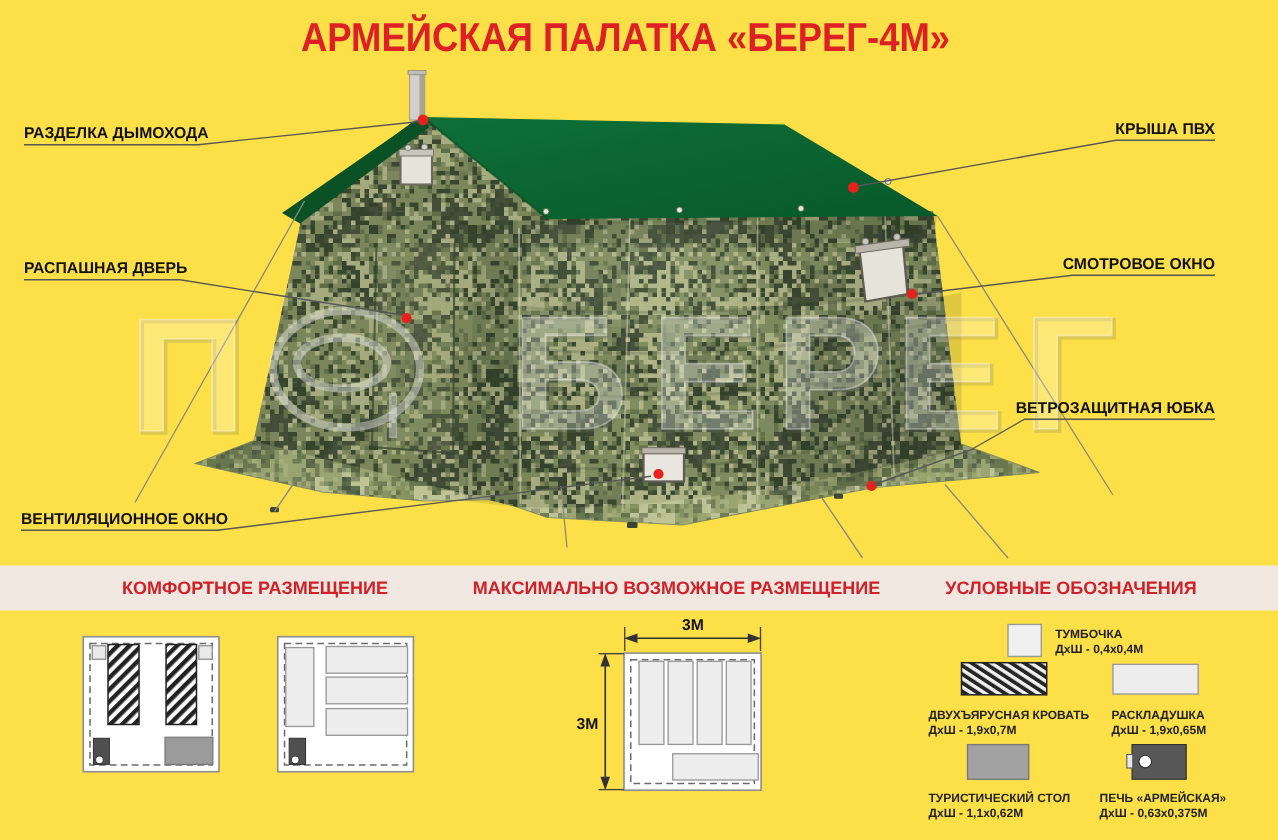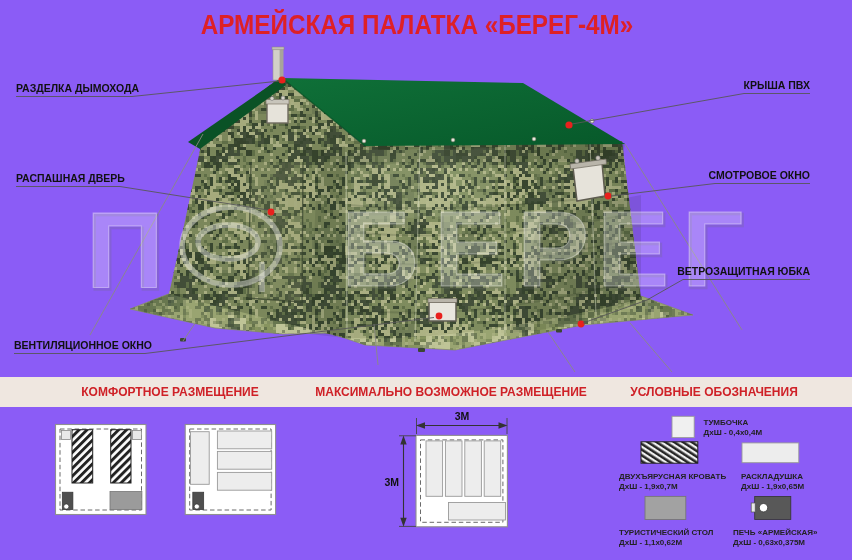--- a/index.html
+++ b/index.html
@@ -1,15 +1,15 @@
 <!DOCTYPE html>
 <html><head><meta charset="utf-8">
 <style>
 html,body{margin:0;padding:0;background:#fff;}
-#page{position:relative;width:852px;height:560px;overflow:hidden;font-family:"Liberation Sans",sans-serif;background:#8b5cf6;}
+#page{position:relative;width:852px;height:560px;overflow:hidden;font-family:"Liberation Sans",sans-serif;background:#fde047;}
 </style></head>
 <body>
 <div id="page">
 <svg width="852" height="560" viewBox="0 0 852 560">
 <defs>
 <pattern id="camoBig" width="144" height="144" patternUnits="userSpaceOnUse">
           <rect width="144" height="144" fill="#849162"></rect>
           <rect x="12" y="0" width="6" height="6" fill="#46523c"></rect>
           <rect x="18" y="0" width="6" height="6" fill="#39462f"></rect>
           <rect x="42" y="0" width="12" height="6" fill="#46523c"></rect>

